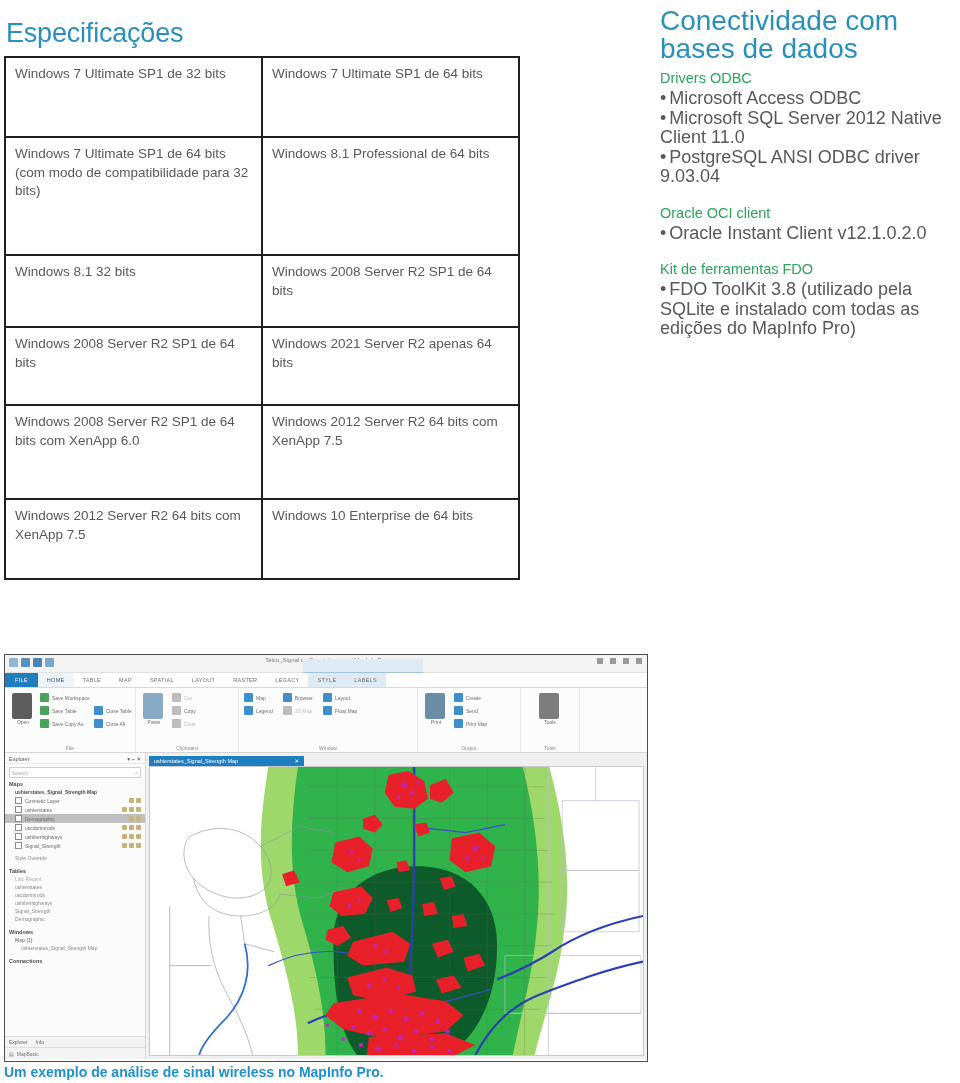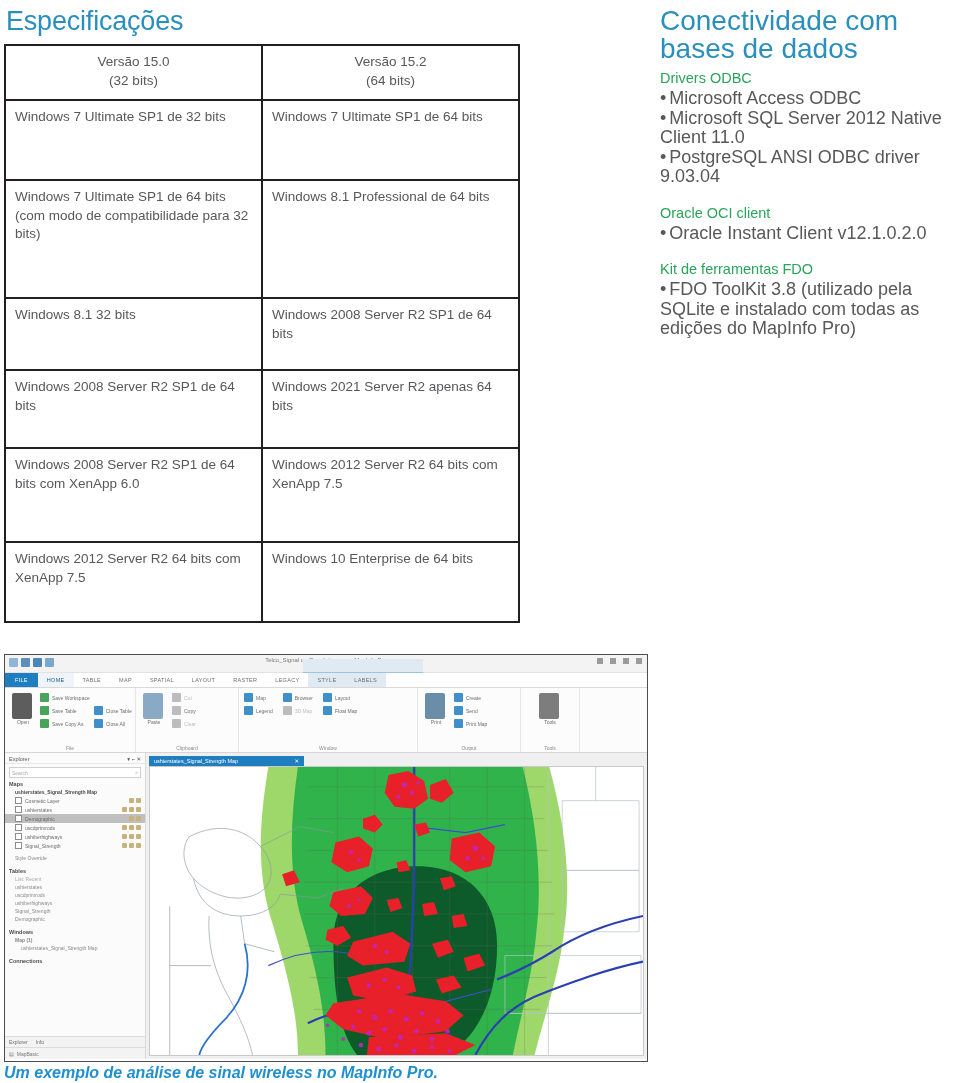--- a/index.html
+++ b/index.html
@@ -12,21 +12,21 @@
     height: 1083px;
     position: relative;
     font-family: "Liberation Sans", "DejaVu Sans", sans-serif;
     overflow: hidden;
   }
 
   
   #left-col {
     position: absolute;
     left: 4px;
-    top: 0;
+    top: 12px;
     width: 490px;
   }
 
   #spec-heading {
     color: #2a8fbd;
     font-size: 27px;
     line-height: 30px;
     font-weight: 400;
     letter-spacing: -0.2px;
     margin: 6px 0 8px 2px;
@@ -116,23 +116,22 @@
     box-sizing: border-box;
     background: #ffffff;
     overflow: hidden;
   }
   #caption {
     position: absolute;
     left: 4px;
     top: 1064px;
     color: #1f8fd0;
     font-weight: bold;
-    font-size: 16px;
+    font-size: 14px;
     line-height: 17px;
-    font-style: italic;
   }
 
   
   .mi-titlebar {
     height: 17px;
     background: #f3f3f3;
     border-bottom: 1px solid #e2e2e2;
     position: relative;
   }
   .mi-titlebar .qat {
@@ -263,30 +262,20 @@
 </style>
 </head>
 <body>
 
 <div id="left-col">
 
   <div id="spec-heading">Especificações</div>
 
   <table class="spec-table">
     <tbody>
-      <tr>
-        <td class="col-a hdr">
-          <span class="l1">Versão 15.0</span>
-          <span class="l2">(32 bits)</span>
-        </td>
-        <td class="col-b hdr">
-          <span class="l1">Versão 15.2</span>
-          <span class="l2">(64 bits)</span>
-        </td>
-      </tr>
 
       <tr class="r1">
         <td class="col-a">Windows 7 Ultimate SP1 de 32 bits</td>
         <td class="col-b">Windows 7 Ultimate SP1 de 64 bits</td>
       </tr>
       <tr class="r2">
         <td class="col-a">Windows 7 Ultimate SP1 de 64 bits (com modo de compatibilidade para 32 bits)</td>
         <td class="col-b">Windows 8.1 Professional de 64 bits</td>
       </tr>
       <tr class="r3">

